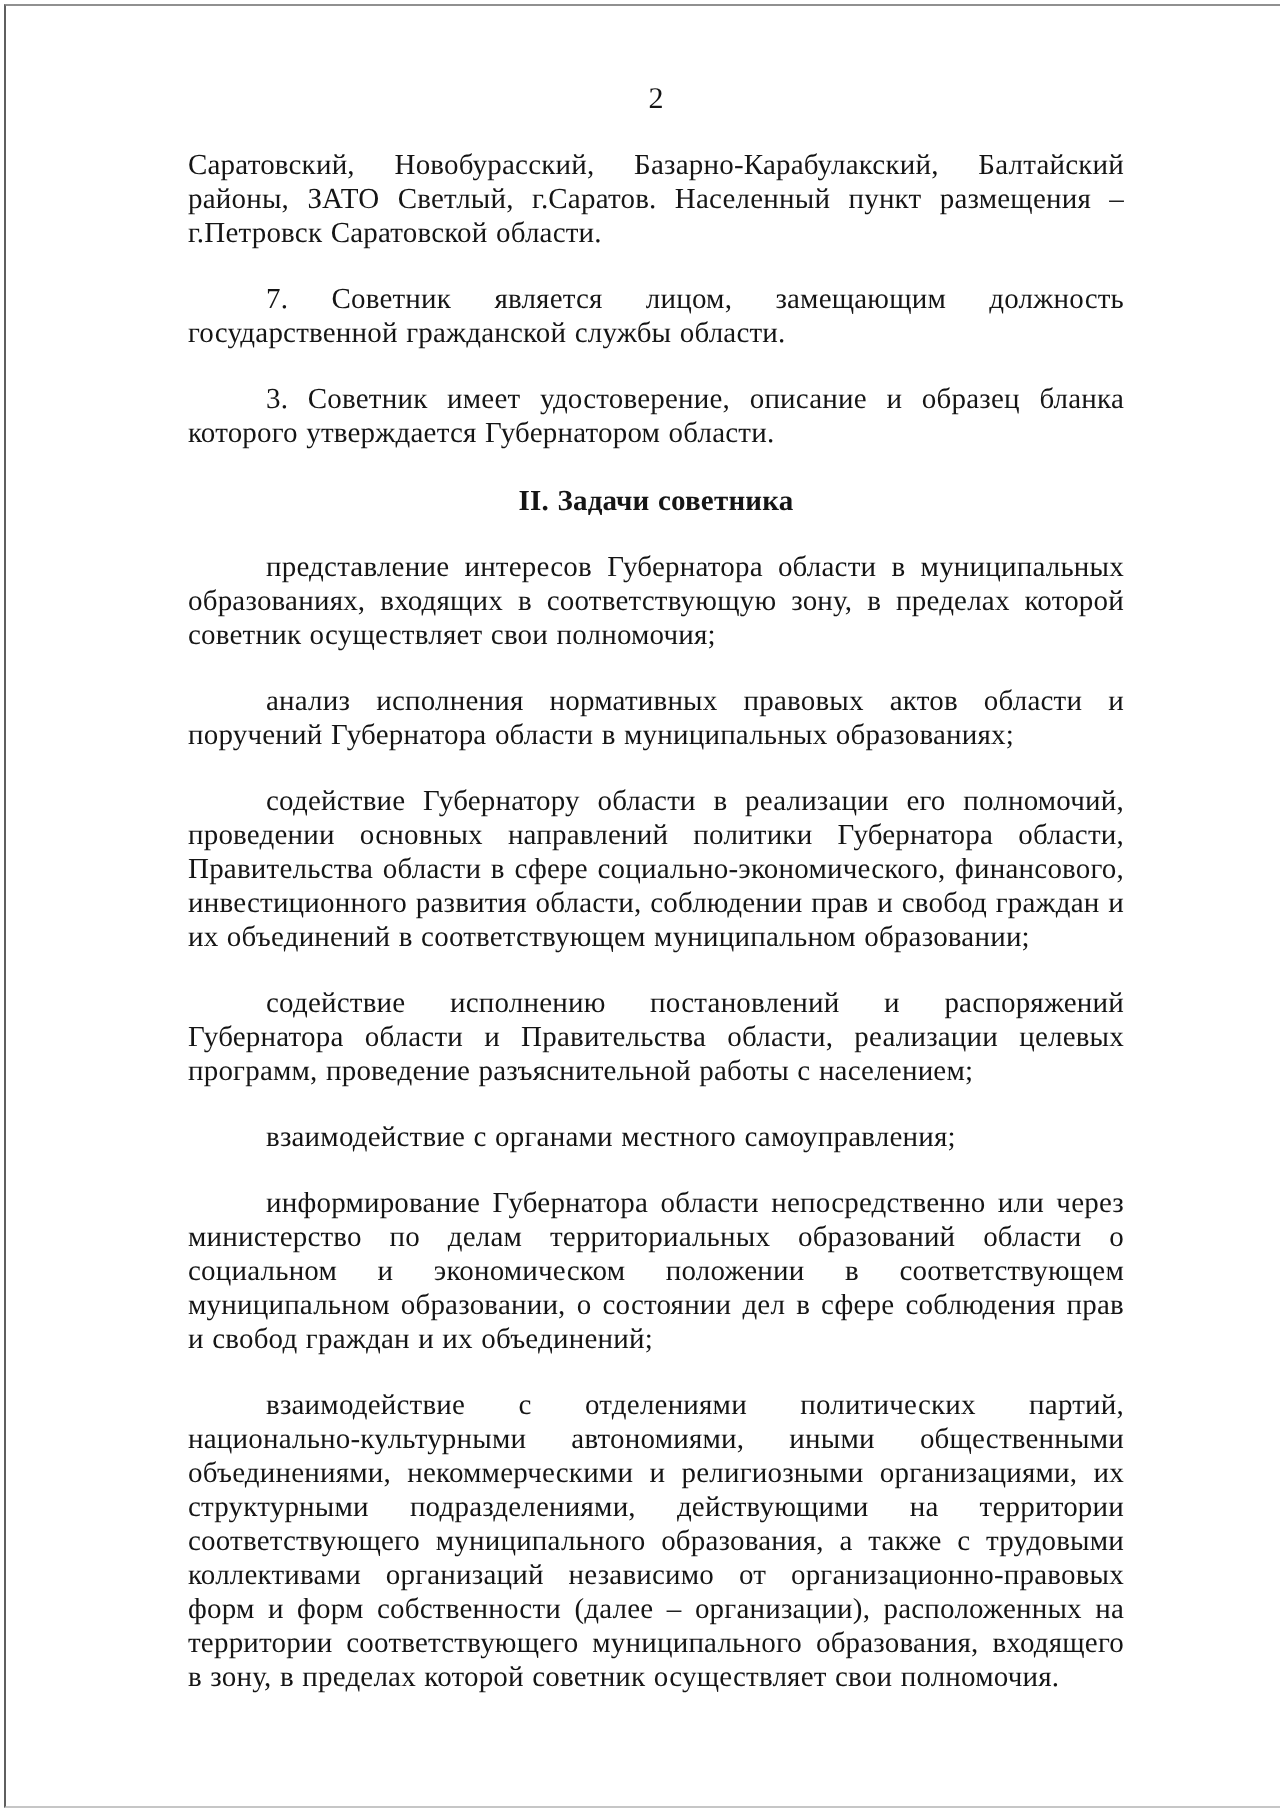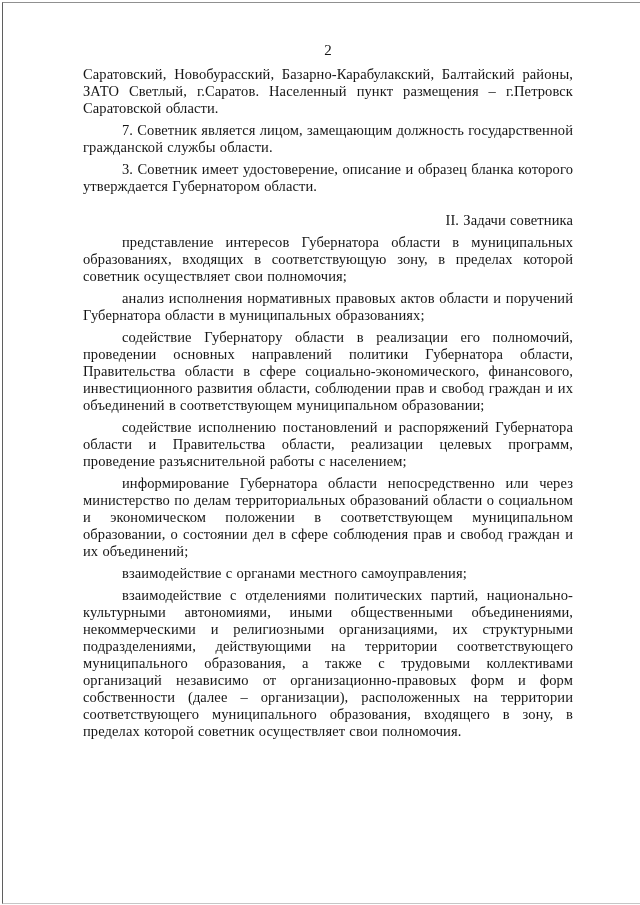--- a/index.html
+++ b/index.html
@@ -41,33 +41,33 @@
     text-align: center;
     font-size: 15px;
     line-height: 17px;
   }
   .body-text {
     width: 500px;
     margin-left: 78px;
     margin-top: 7px;
   }
   .body-text p {
-    margin: 5px;
+    margin: 16px;
     font-size: 14.5px;
     line-height: 17px;
     text-align: justify;
     letter-spacing: 0.1px;
     word-spacing: 0.5px;
   }
   .body-text p.indent {
     text-indent: 39px;
   }
   .body-text p.heading {
-    text-align: right;
-    font-weight: normal;
+    text-align: center;
+    font-weight: bold;
     margin-top: 17px;
     text-indent: 0;
   }
 </style>
 </head>
 <body>
 
 <div class="page">
   <div class="scan-frame"></div>
 
@@ -75,17 +75,17 @@
 
   <div class="body-text" id="paragraphs">
       <p class="">Саратовский, Новобурасский, Базарно-Карабулакский, Балтайский районы, ЗАТО Светлый, г.Саратов. Населенный пункт размещения – г.Петровск Саратовской области.</p>
       <p class="indent">7. Советник является лицом, замещающим должность государственной гражданской службы области.</p>
       <p class="indent">3. Советник имеет удостоверение, описание и образец бланка которого утверждается Губернатором области.</p>
       <p class="heading">II. Задачи советника</p>
       <p class="indent">представление интересов Губернатора области в муниципальных образованиях, входящих в соответствующую зону, в пределах которой советник осуществляет свои полномочия;</p>
       <p class="indent">анализ исполнения нормативных правовых актов области и поручений Губернатора области в муниципальных образованиях;</p>
       <p class="indent">содействие Губернатору области в реализации его полномочий, проведении основных направлений политики Губернатора области, Правительства области в сфере социально-экономического, финансового, инвестиционного развития области, соблюдении прав и свобод граждан и их объединений в соответствующем муниципальном образовании;</p>
       <p class="indent">содействие исполнению постановлений и распоряжений Губернатора области и Правительства области, реализации целевых программ, проведение разъяснительной работы с населением;</p>
+      <p class="indent">взаимодействие с органами местного самоуправления;</p>
       <p class="indent">информирование Губернатора области непосредственно или через министерство по делам территориальных образований области о социальном и экономическом положении в соответствующем муниципальном образовании, о состоянии дел в сфере соблюдения прав и свобод граждан и их объединений;</p>
-      <p class="indent">взаимодействие с органами местного самоуправления;</p>
       <p class="indent">взаимодействие с отделениями политических партий, национально-культурными автономиями, иными общественными объединениями, некоммерческими и религиозными организациями, их структурными подразделениями, действующими на территории соответствующего муниципального образования, а также с трудовыми коллективами организаций независимо от организационно-правовых форм и форм собственности (далее – организации), расположенных на территории соответствующего муниципального образования, входящего в зону, в пределах которой советник осуществляет свои полномочия.</p>
     </div>
 </div>
 
 </body></html>

